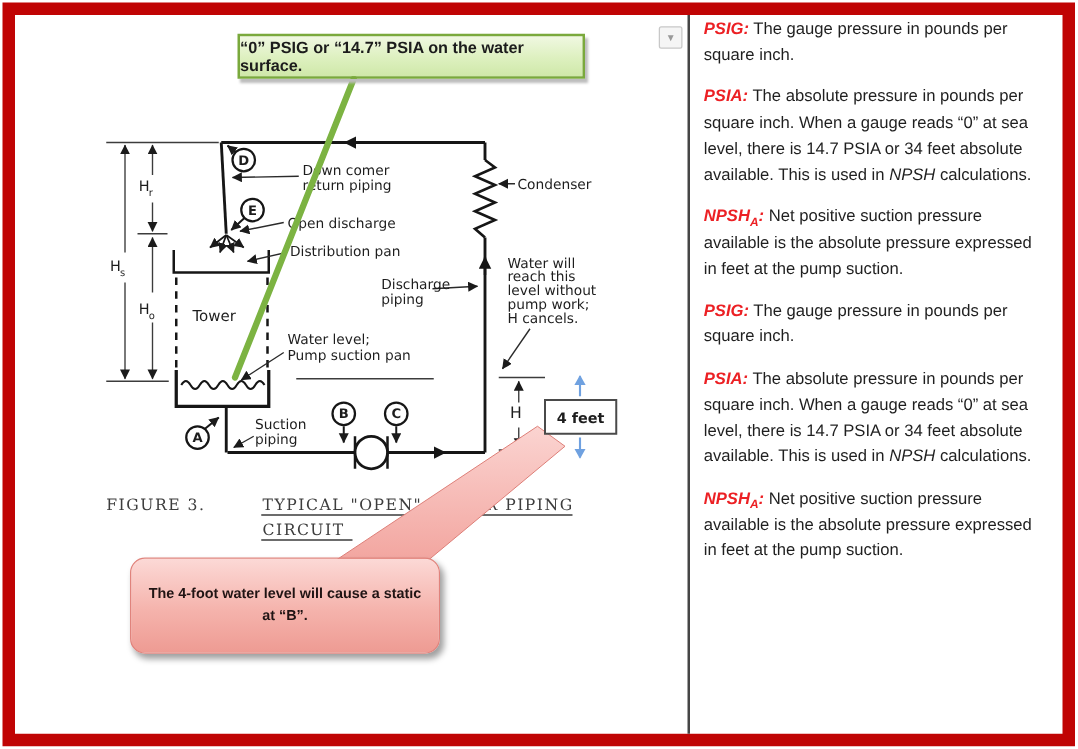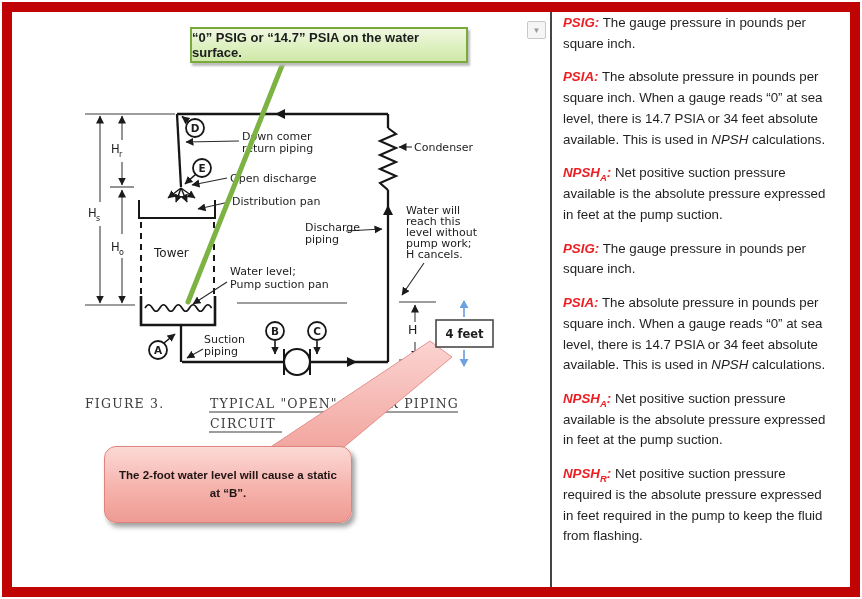--- a/index.html
+++ b/index.html
@@ -170,21 +170,21 @@
     <rect x="436" y="320" width="57" height="27" fill="#ffffff" stroke="#4a4a4a" stroke-width="1.6"></rect>
     <text x="464.5" y="338" text-anchor="middle" font-size="11.5" font-weight="600">4 feet</text>
   </g>
 </svg>
 
 <div class="green-callout">
   <span>“0” PSIG or “14.7” PSIA on the water surface.</span>
 </div>
 
 <div class="pink-callout">
-  <div>The 2-foot  water level will cause a static</div>
+  <div>The 4-foot  water level will cause a static</div>
   <div>at “B”.</div>
 </div>
 
 <div class="collapse-btn">
   <span>▼</span>
 </div>
 
 <div class="divider"></div>
 
 <div class="defs">
@@ -205,17 +205,13 @@
     <span>The gauge pressure in pounds per square inch.</span><em></em><span></span>
   </p>
   <p>
     <span class="term"><span>PSIA</span><sub></sub><span>:</span></span>
     <span>The absolute pressure in pounds per square inch. When a gauge reads “0” at sea level, there is 14.7 PSIA or 34 feet absolute available. This is used in </span><em>NPSH</em><span> calculations.</span>
   </p>
   <p>
     <span class="term"><span>NPSH</span><sub>A</sub><span>:</span></span>
     <span>Net positive suction pressure available is the absolute pressure expressed in feet at the pump suction.</span><em></em><span></span>
   </p>
-  <p>
-    <span class="term"><span>NPSH</span><sub>R</sub><span>:</span></span>
-    <span>Net positive suction pressure required is the absolute pressure expressed in feet required in the pump to keep the fluid from flashing.</span><em></em><span></span>
-  </p>
 </div>
 
 </body></html>

